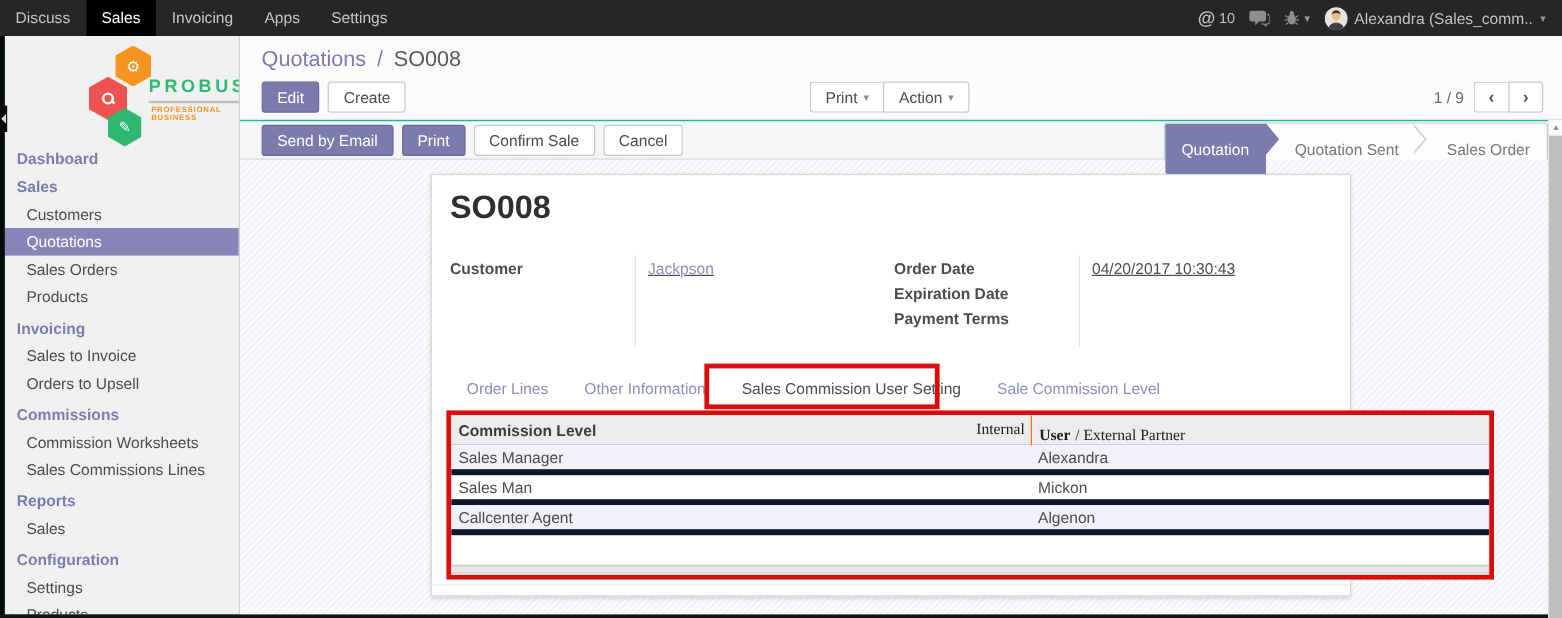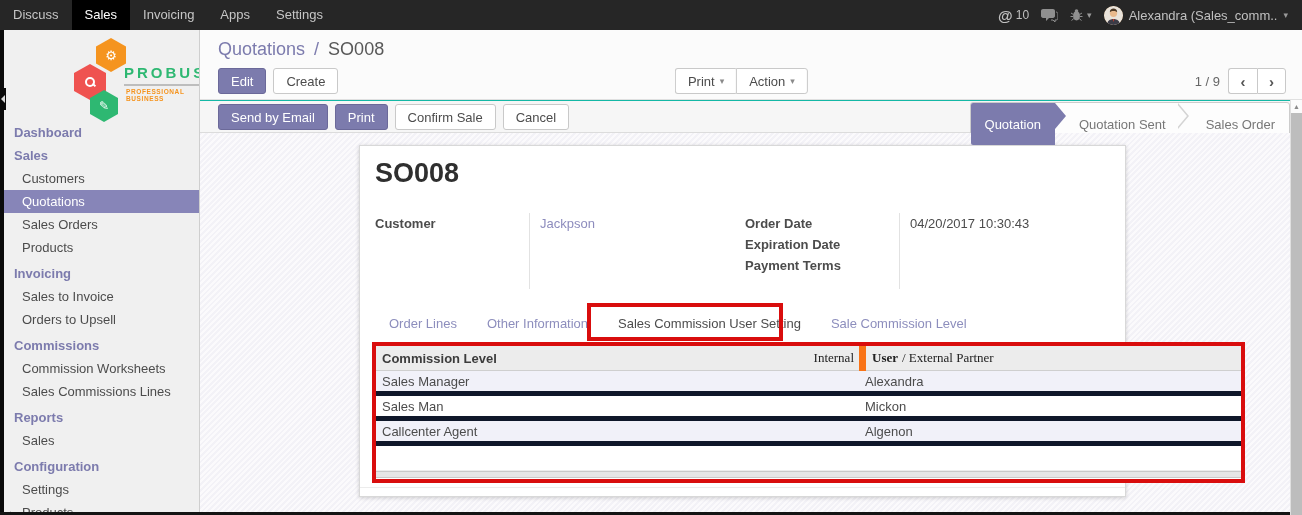--- a/index.html
+++ b/index.html
@@ -83,37 +83,37 @@
              background:repeating-linear-gradient(135deg,#f3f2f7 0px,#f3f2f7 2px,#fbfafc 2px,#fbfafc 4px); }
 
   
   .sheet { position:absolute; left:159px; top:12px; width:767px; height:352px; background:#fff; border:1px solid #d8d8d8; box-shadow:0 1px 4px rgba(0,0,0,0.18); }
   .sheet-title { position:absolute; left:15px; top:12px; font-size:27px; font-weight:bold; color:#2f2f2f; }
   .fgroup { position:absolute; top:67px; display:flex;gap:20px; }
   .fgroup.left { left:15px; width:340px; }
   .fgroup.right { left:385px; width:370px; }
   .flabels { width:134px; }
   .flabel { font-weight:bold; color:#4c4c4c; line-height:21px; height:21px; }
-  .fvals { flex:1; border-left:1px solid #e2e2e2; padding-left:10px; min-height:76px; }
+  .fvals { flex:1; border-left:1px solid #e2e2e2; padding-left:10px; min-height:76px;text-decoration:underline; }
   .fval { line-height:21px; height:21px; color:#4c4c4c; }
   .fval.link { color:#8d8cbd; cursor:pointer; }
 
   .tabs { position:absolute; left:0; top:162px; right:0; height:33px; display:flex; padding-left:14px; }
   .tab { padding:0 15px; line-height:32px; color:#8d8ebd; cursor:pointer; white-space:nowrap; }
   .tab.active { color:#4c4c4c; }
 
   .redbox-tab { position:absolute; left:227px; top:157px; width:196px; height:38px; border:4px solid #d90d0d; z-index:5; pointer-events:none; }
   .redbox-table { position:absolute; left:12px; top:196px; width:873px; height:141px; border:4px solid #d90d0d; background:#fff; z-index:4; }
 
   .tbl { width:100%; height:133px; overflow:hidden; font-size:13px; }
   .thead { display:flex; height:25px; align-items:center; background:#ececec; border-bottom:1px solid #cfcfcf; }
   .th1 { flex:0 0 483px; display:flex; justify-content:space-between; align-items:center; padding:0 5px 0 6px; }
   .th1 .lvl { font-weight:bold; color:#3c3c3c; }
   .serif { font-family:"Liberation Serif", serif; color:#222; }
-  .th2 { flex:1; border-left:7px solid #f97316; padding-left:6px; height:25px; display:flex; align-items:center; gap:4px; }
+  .th2 { flex:1; border-left:1px solid #f97316; padding-left:6px; height:25px; display:flex; align-items:flex-end; gap:4px; }
   .th2 .b { font-weight:bold; }
   .tr { display:flex; height:25px; align-items:center; border-bottom:5px solid #0f172a; cursor:pointer; }
   .tr.odd { background:#f1f1f9; }
   .td1 { flex:0 0 483px; padding-left:6px; }
   .td2 { flex:1; padding-left:6px; }
   .tr-empty { height:25px; border-bottom:1px solid #ededed; }
   .hstrip { height:7px; background:#e6e6e6; border-top:1px solid #c9c9c9; border-bottom:1px solid #c9c9c9; }
   .sheet-hr { position:absolute; left:0; right:0; bottom:8px; border-top:1px solid #ececec; }
 
   

